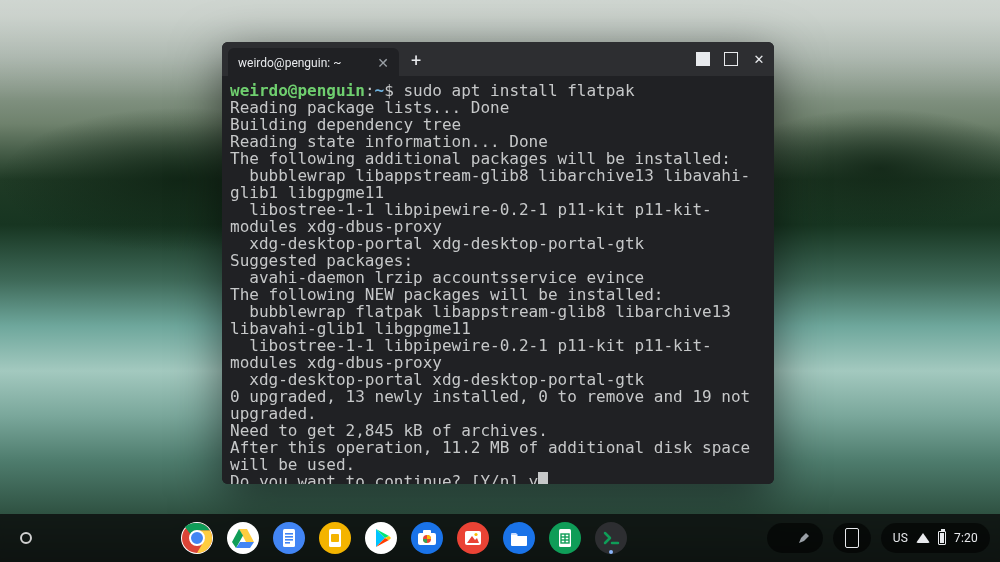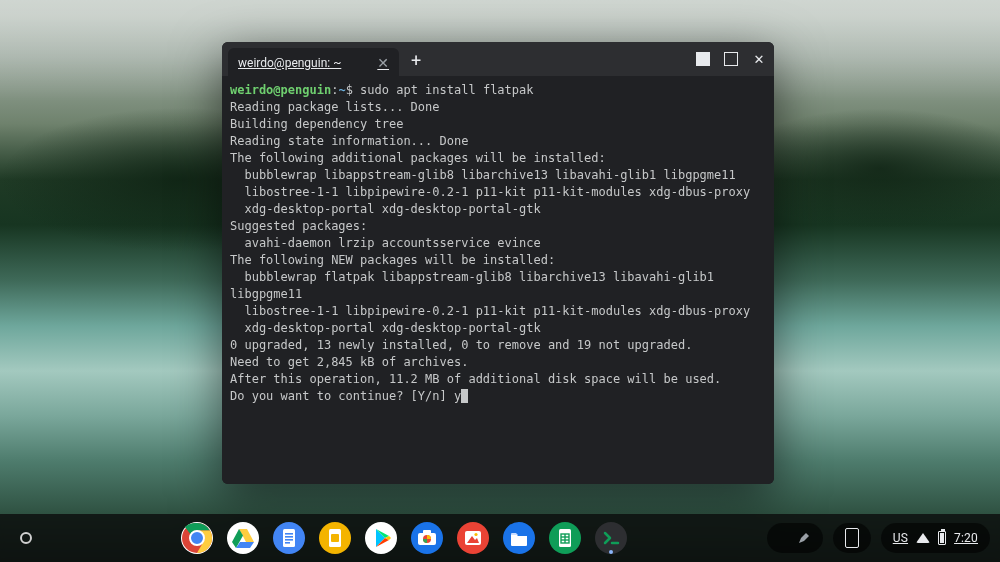--- a/index.html
+++ b/index.html
@@ -49,34 +49,33 @@
     background: #202124;
     height: 30px;
     border-radius: 6px 6px 0 0;
     display: flex; align-items: center;
     padding: 0 10px;
     color: #e8eaed;
     font-size: 12px;
     gap: 36px;
     margin-top: 4px;
     margin-left: 6px;
-    text-decoration: underline;
   }
   .tab-close { color:#9aa0a6; font-size:14px; cursor:pointer; line-height:1; }
   .newtab { color:#e8eaed; font-size:18px; margin-left:12px; cursor:pointer; line-height:1; }
   .winctrl { position:absolute; right:8px; top:0; height:34px; display:flex; align-items:center; gap:14px; }
   .winctrl span { color:#e8eaed; font-size:13px; cursor:pointer; display:inline-flex; align-items:center; justify-content:center; width:14px; height:14px; }
   .minline { width:10px; height:1.5px; background:#e8eaed; display:block; }
   .maxbox { width:9px; height:9px; border:1.5px solid #e8eaed; display:block; }
 
   .term {
     flex:1;
     background:#202124;
     font-family:"DejaVu Sans Mono","Menlo","Consolas",monospace;
-    font-size:12px;
+    font-size:16px;
     line-height:17px;
     color:#c6c8c9;
     padding:6px 8px;
     white-space:pre-wrap;
     overflow:hidden;
   }
   .user { color:#6fcf6f; font-weight:bold; }
   .host { color:#6fcf6f; font-weight:bold; }
   .colon { color:#c6c8c9; }
   .path { color:#6fb3e0; font-weight:bold; }
@@ -100,21 +99,21 @@
     cursor:pointer;
   }
   .launcher .ring { width:12px; height:12px; border:2px solid #d0d0d0; border-radius:50%; }
   .apps { flex:1; display:flex; justify-content:center; gap:10px; }
   .app { width:36px; height:36px; border-radius:50%; display:flex; align-items:center; justify-content:center; cursor:pointer; }
   .app svg { display:block; }
   .active-dot { position:absolute; bottom:2px; width:4px; height:4px; background:#8ab4f8; border-radius:50%; }
   .app.active { position:relative; }
 
   .tray { display:flex; align-items:center; gap:10px; }
-  .pill { background:rgba(0,0,0,0.55); height:30px; border-radius:15px; padding:0 12px; display:flex; align-items:center; gap:8px; color:#e8eaed; font-size:12px; cursor:pointer;text-decoration:underline; }
+  .pill { background:rgba(0,0,0,0.55); height:30px; border-radius:15px; padding:0 12px; display:flex; align-items:center; gap:8px; color:#e8eaed; font-size:12px; cursor:pointer; }
   .pill.dark { width:56px; justify-content:flex-end; }
   .phone-icon { width:14px; height:20px; border:1.6px solid #e8eaed; border-radius:2px; display:block; }
   .tray-text { letter-spacing:0.2px; }
   .wifi { width:0; height:0; border-left:7px solid transparent; border-right:7px solid transparent; border-bottom:10px solid #e8eaed; border-radius:2px; }
   .batt { width:8px; height:14px; border:1.5px solid #e8eaed; border-radius:1px; position:relative; }
   .batt::before { content:""; position:absolute; top:-3px; left:2px; width:4px; height:2px; background:#e8eaed; }
   .batt::after { content:""; position:absolute; inset:1px; background:#e8eaed; }
 </style>
 </head>
 <body>

